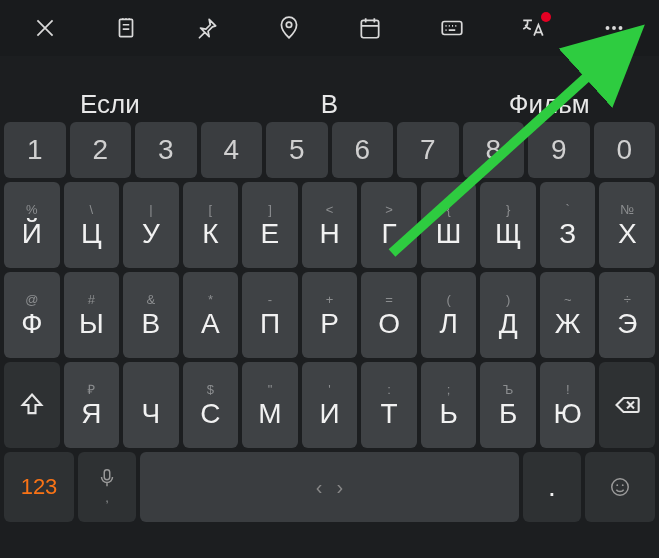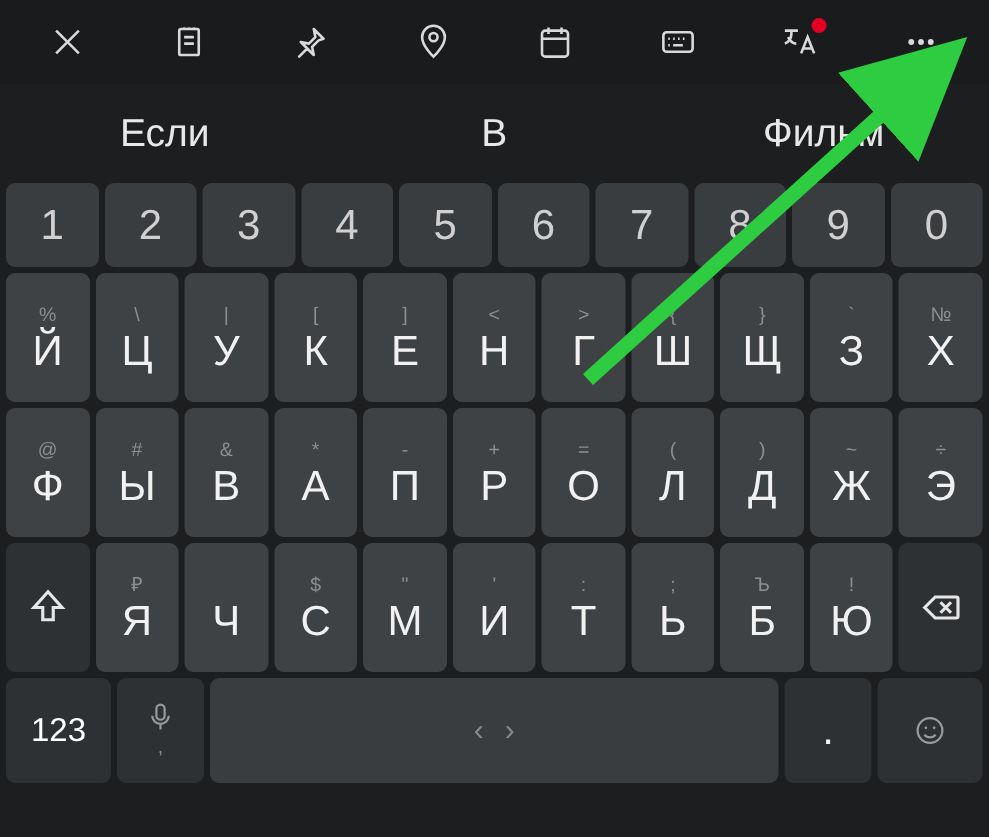--- a/index.html
+++ b/index.html
@@ -28,21 +28,21 @@
   .badge-dot {
     position: absolute;
     top: 4px; right: 6px;
     width: 10px; height: 10px;
     background: #e40023;
     border-radius: 50%;
   }
   .suggestions {
     height: 64px;
     display: flex;
-    align-items: center;
+    align-items: flex-end;
     background: #1c1e20;
   }
   .sugg {
     flex: 1;
     text-align: center;
     font-size: 26px;
     color: #e8e8e8;
     position: relative;
   }
   .sugg + .sugg::before {
@@ -94,21 +94,21 @@
   .row4 .letterkey { height:86px; }
   .row5 { height: 74px; margin-bottom:0;}
   .row5 .key { height: 70px; }
   .space {
     flex: 4 !important;
     background: #3a3d40;
     display:flex; flex-direction:row; justify-content:center; align-items:center; gap:14px;
     color:#8c8e90; font-size:24px;
   }
   .space .chev { color:#888; font-size:20px; }
-  .small-fn { flex:0 0 70px; background:#2e3133; color:#ffffff; font-size:22px;align-items:center;}
+  .small-fn { flex:0 0 70px; background:#2e3133; color:#f97316; font-size:22px;align-items:center;}
   .small-fn2 { flex:0 0 58px; background:#2e3133;}
   .row5 .key svg { stroke:#9a9a9a; fill:none; stroke-width:1.6; width:22px; height:22px;}
   .shift svg, .bksp svg { width:28px; height:28px; stroke:#e6e6e6; fill:none; stroke-width:1.8;}
   .arrow-annotation {
     position:absolute;
     pointer-events:none;
     z-index:100;
     left:0; top:0;
   }
 </style>

